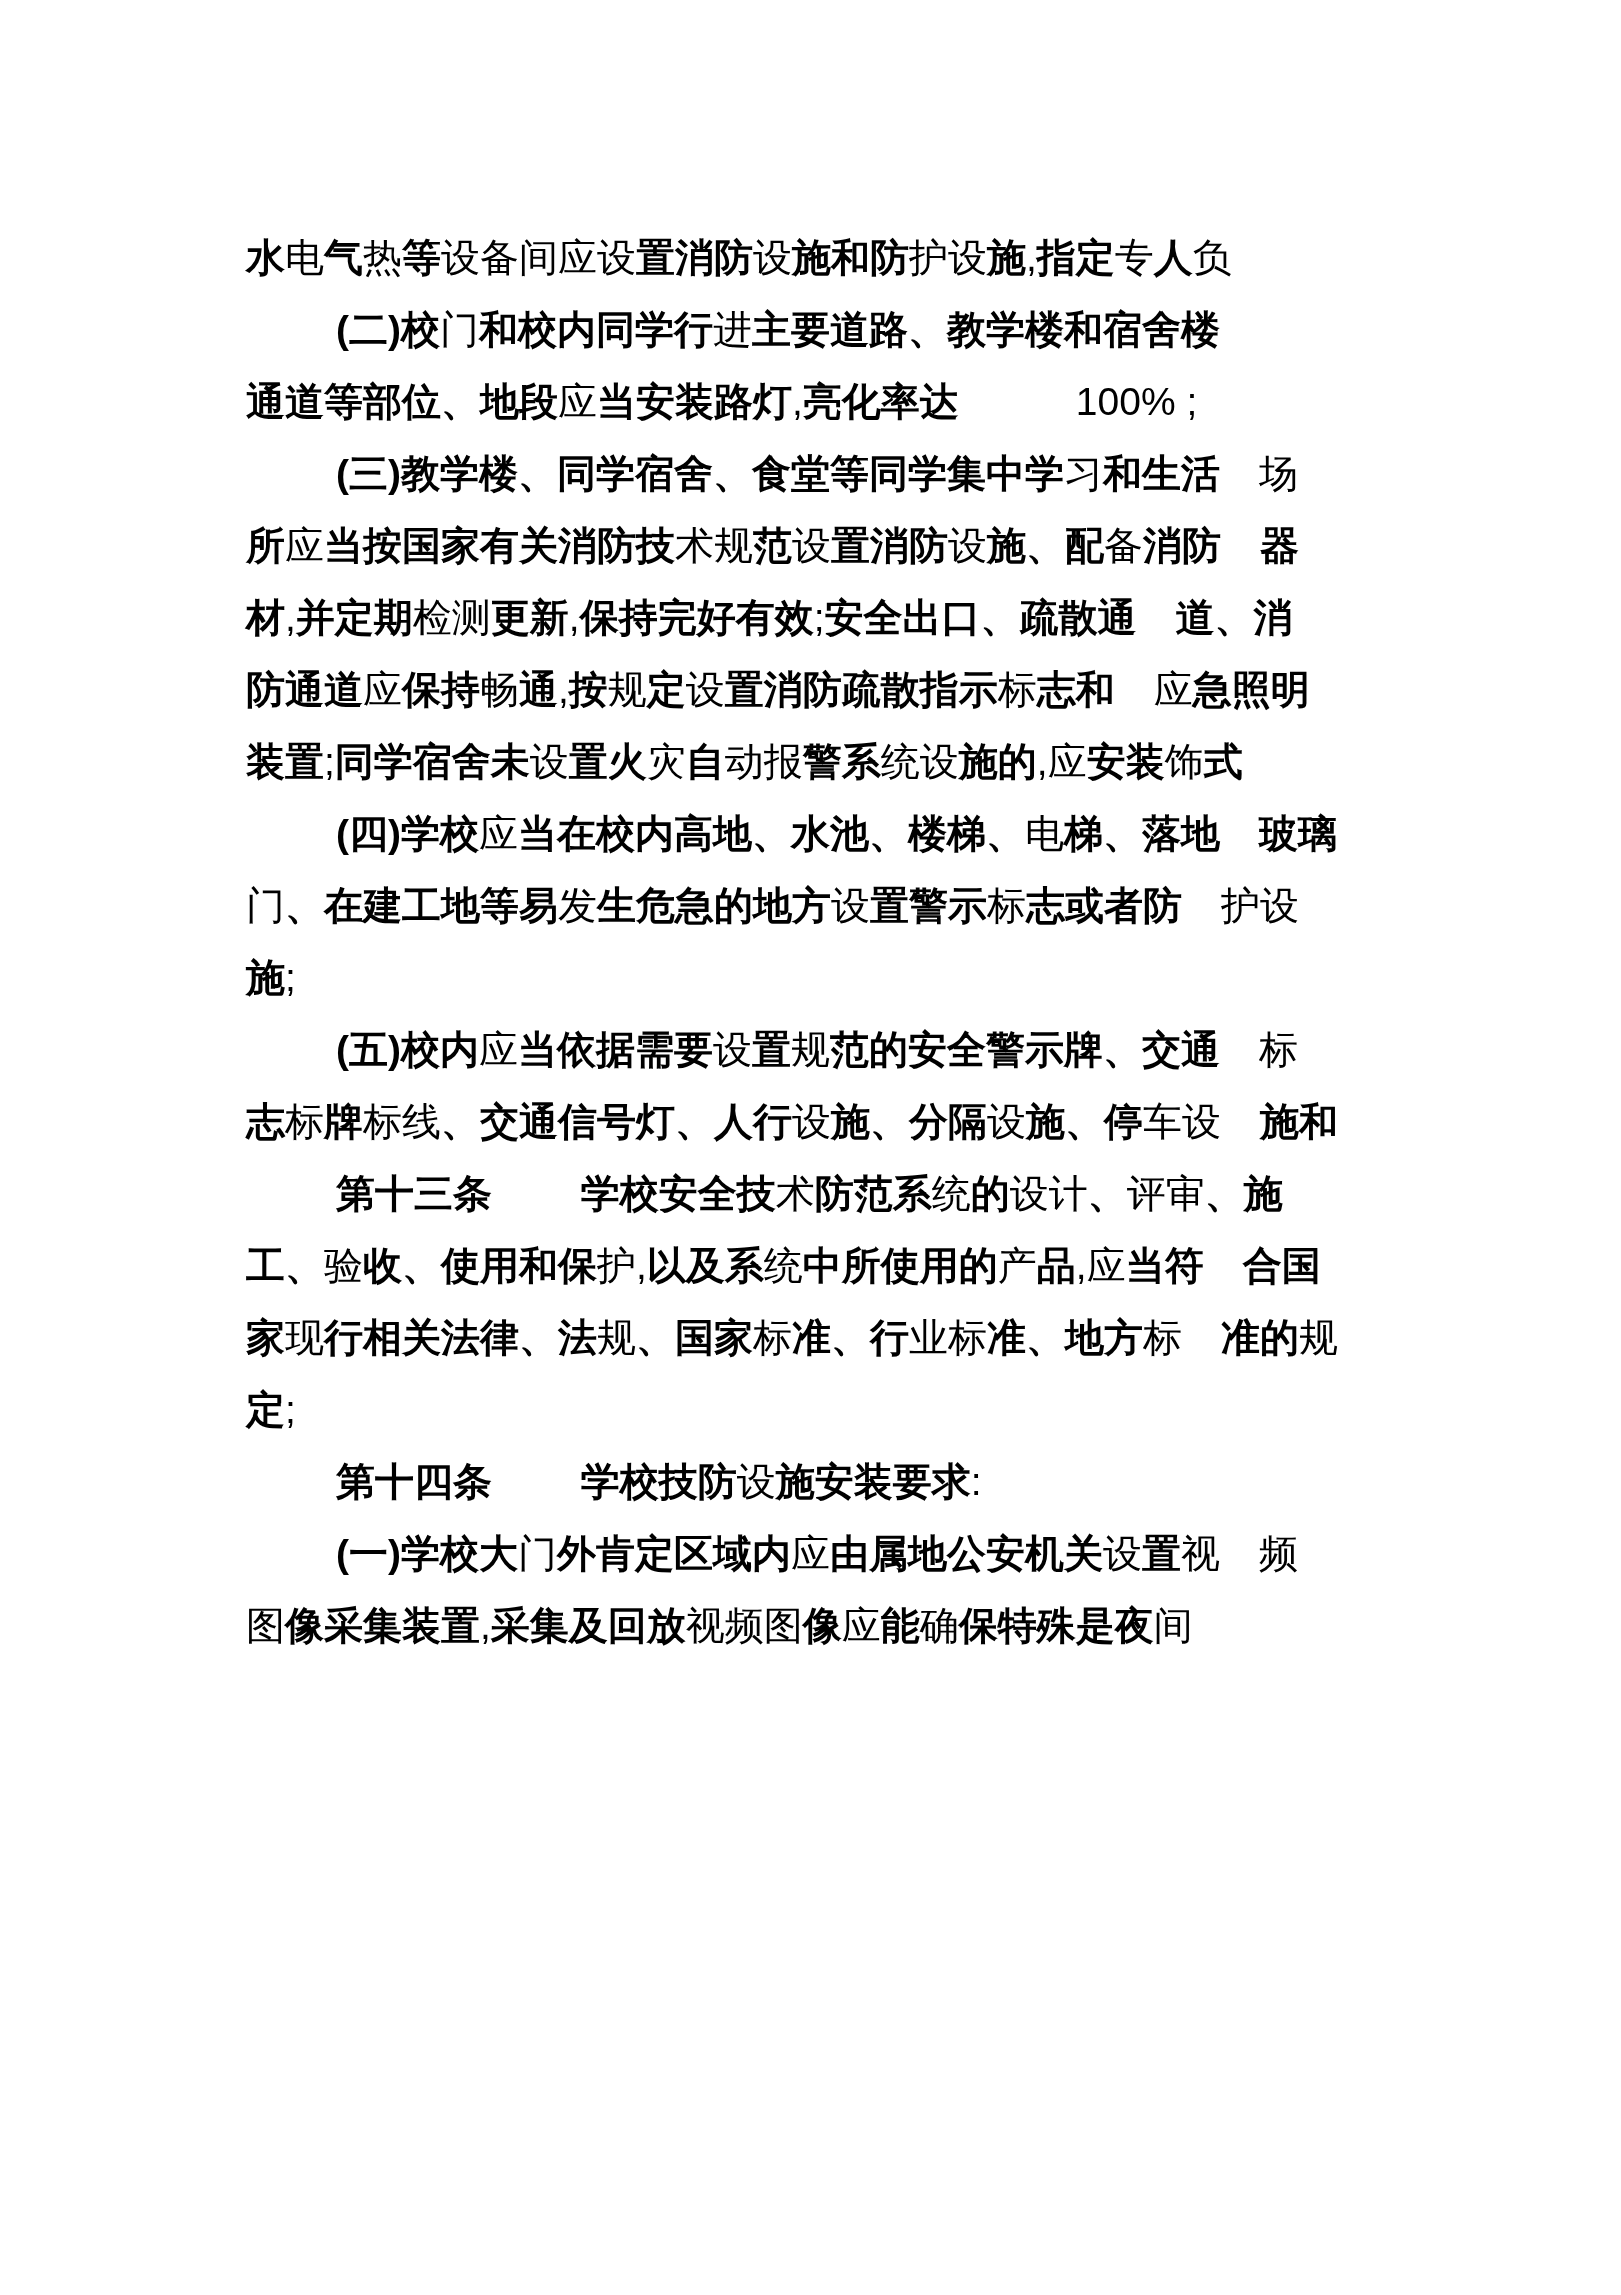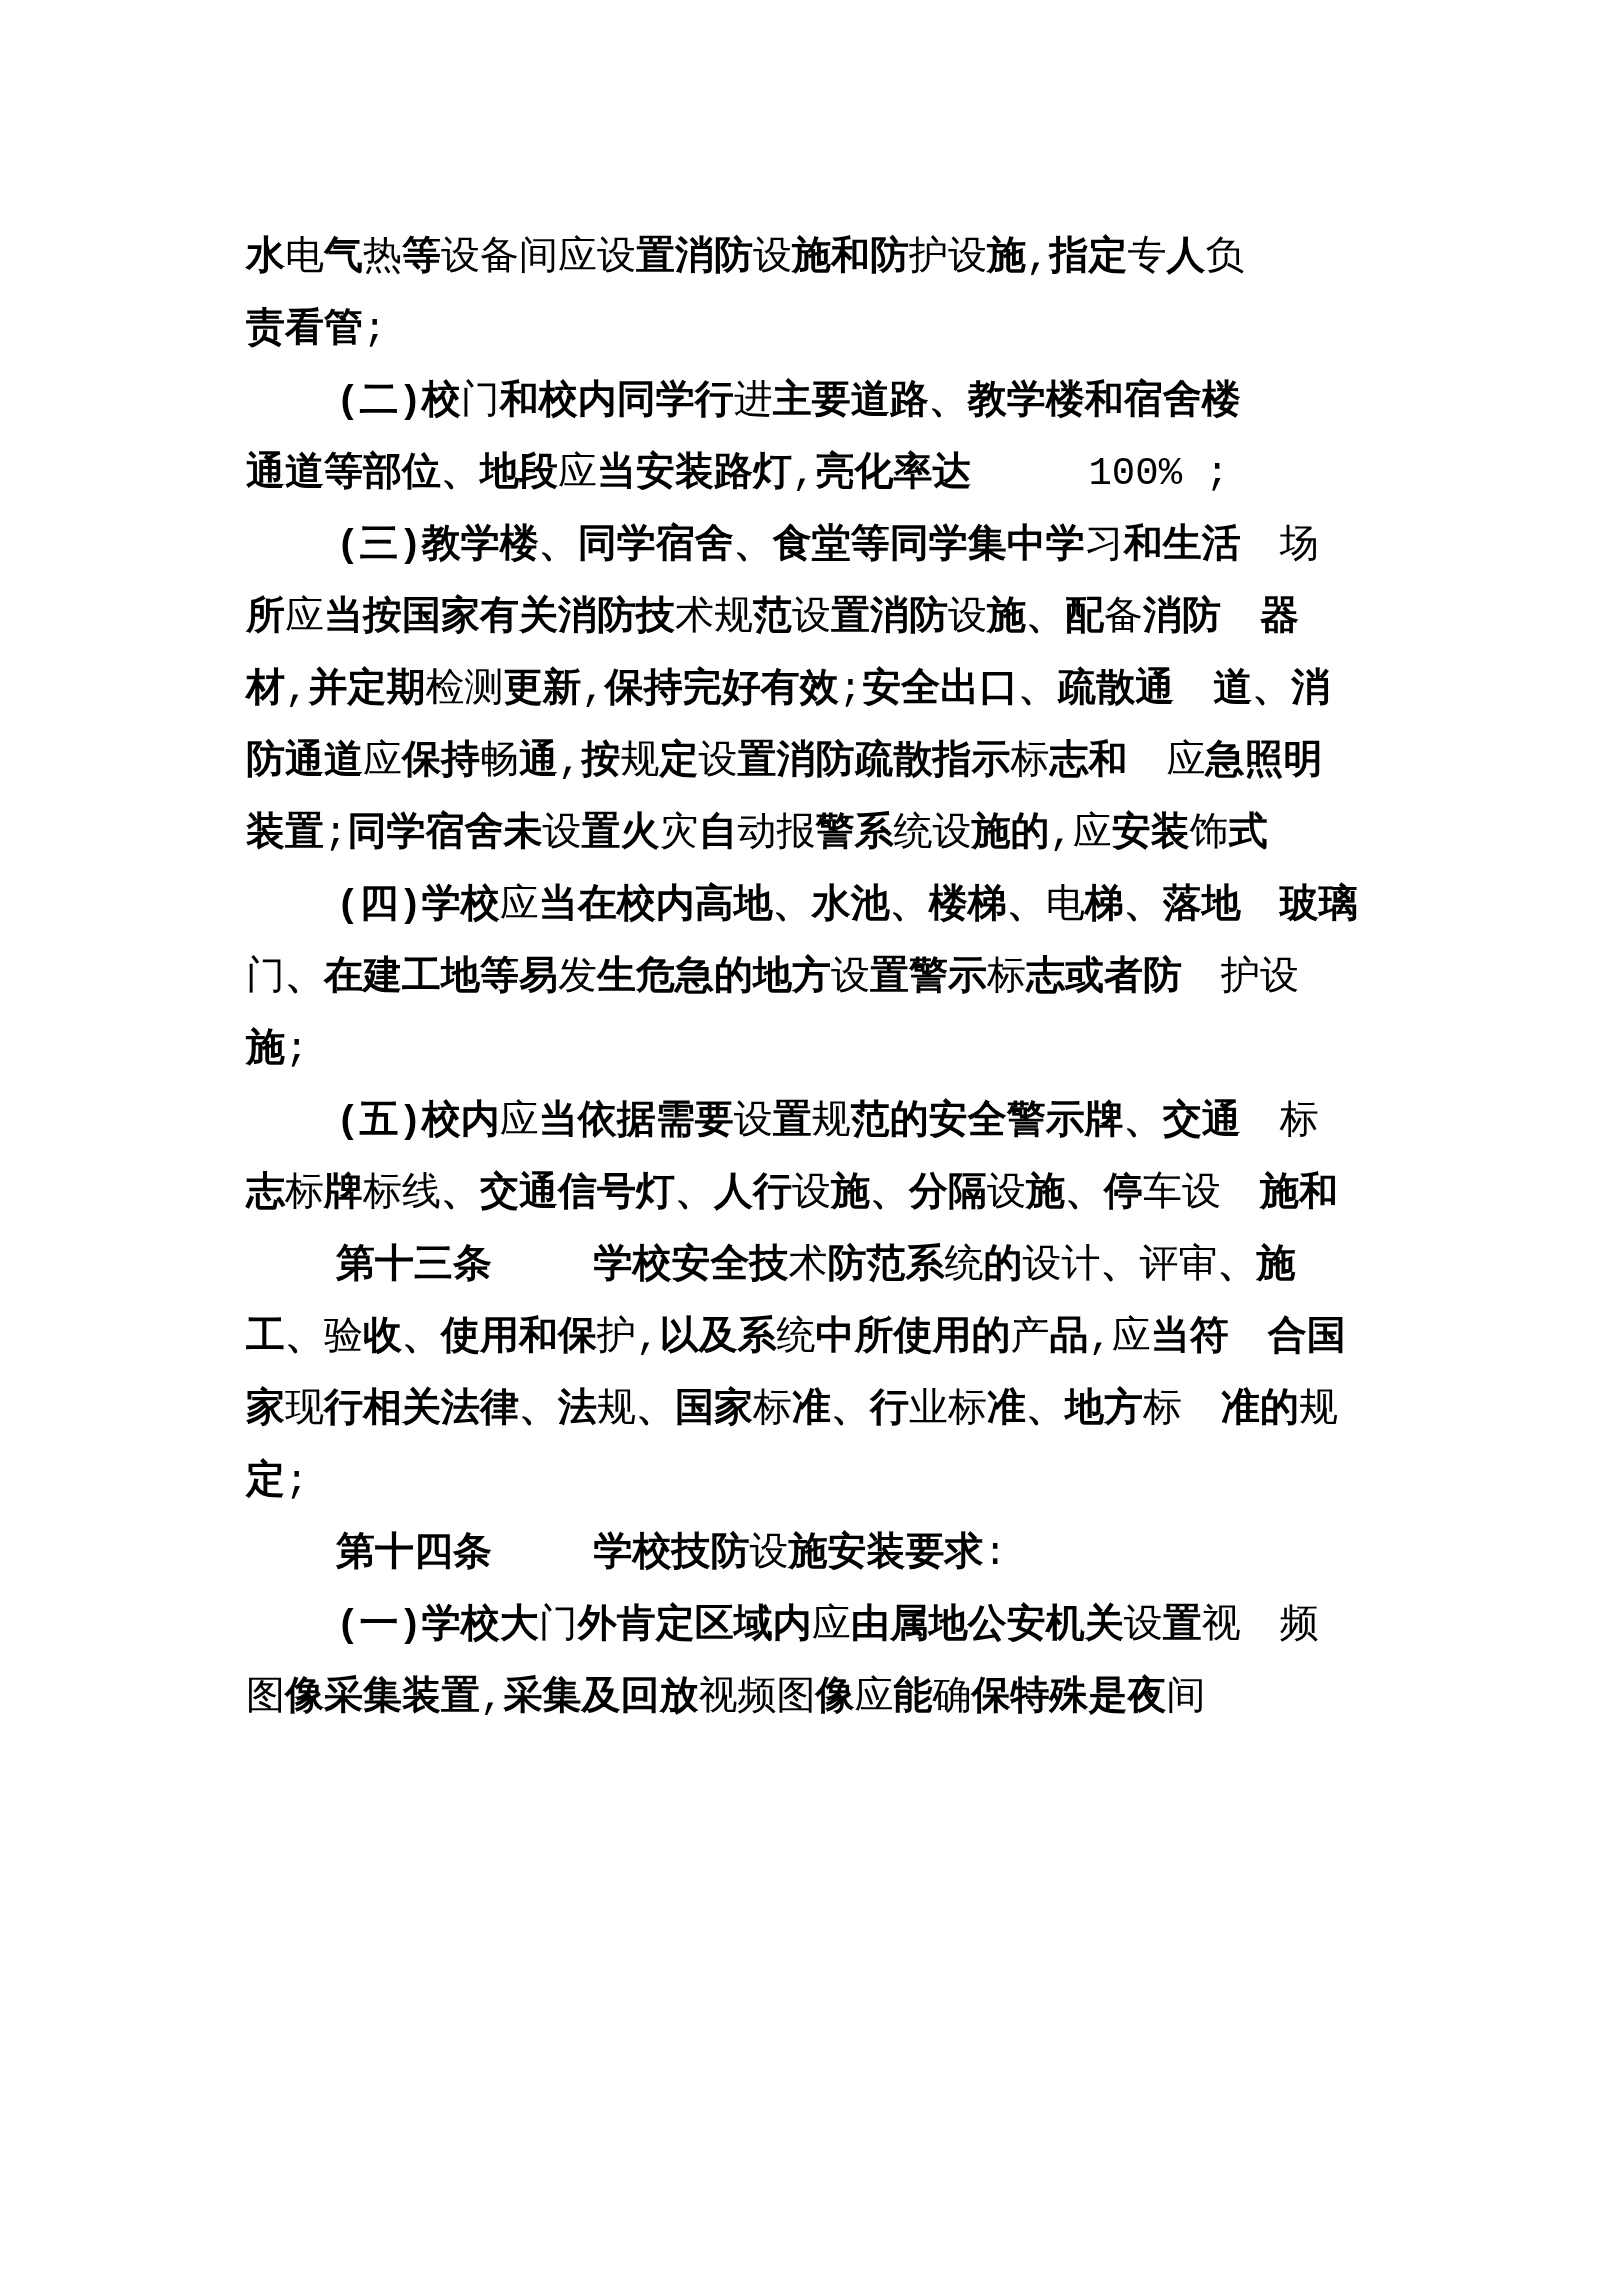--- a/index.html
+++ b/index.html
@@ -23,21 +23,20 @@
     left: 246px;
     right: 0;
   }
   .line {
     height: 72px;
     line-height: 72px;
     font-size: 39px;
     font-weight: 700;
     white-space: pre;
     letter-spacing: 0;
-    font-family: Liberation Mono, monospace;
   }
   
   .line.indent {
     padding-left: 90px;
   }
   
   .line.chapter {
     padding-left: 344px;
     font-size: 41px;
     margin-top: 49px;
@@ -50,21 +49,20 @@
   .line span.t {
     font-weight: 400;
   }
 </style>
 </head>
 <body>
 
 <div class="page" style="background: rgb(255, 255, 255); color: rgb(0, 0, 0);">
   <div class="text-block" id="doc-body">
       <div class="line body"><span>水</span><span class="t">电</span><span>气</span><span class="t">热</span><span>等</span><span class="t">设</span><span class="t">备</span><span class="t">间</span><span class="t">应</span><span class="t">设</span><span>置</span><span>消</span><span>防</span><span class="t">设</span><span>施</span><span>和</span><span>防</span><span class="t">护</span><span class="t">设</span><span>施</span><span class="t">,</span><span>指</span><span>定</span><span class="t">专</span><span>人</span><span class="t">负</span></div>
-      <div class="line body"><span>责</span><span>看</span><span>管</span><span class="t">;</span></div>
       <div class="line indent"><span>(</span><span>二</span><span>)</span><span>校</span><span class="t">门</span><span>和</span><span>校</span><span>内</span><span>同</span><span>学</span><span>行</span><span class="t">进</span><span>主</span><span>要</span><span>道</span><span>路</span><span>、</span><span>教</span><span>学</span><span>楼</span><span>和</span><span>宿</span><span>舍</span><span>楼</span></div>
       <div class="line body"><span>通</span><span>道</span><span>等</span><span>部</span><span>位</span><span>、</span><span>地</span><span>段</span><span class="t">应</span><span>当</span><span>安</span><span>装</span><span>路</span><span>灯</span><span class="t">,</span><span>亮</span><span>化</span><span>率</span><span>达</span><span>　</span><span>　</span><span>　</span><span class="t">1</span><span class="t">0</span><span class="t">0</span><span class="t">%</span><span> </span><span class="t">;</span></div>
       <div class="line indent"><span>(</span><span>三</span><span>)</span><span>教</span><span>学</span><span>楼</span><span>、</span><span>同</span><span>学</span><span>宿</span><span>舍</span><span>、</span><span>食</span><span>堂</span><span>等</span><span>同</span><span>学</span><span>集</span><span>中</span><span>学</span><span class="t">习</span><span>和</span><span>生</span><span>活</span><span>　</span><span class="t">场</span></div>
       <div class="line body"><span>所</span><span class="t">应</span><span>当</span><span>按</span><span>国</span><span>家</span><span>有</span><span>关</span><span>消</span><span>防</span><span>技</span><span class="t">术</span><span class="t">规</span><span>范</span><span class="t">设</span><span>置</span><span>消</span><span>防</span><span class="t">设</span><span>施</span><span>、</span><span>配</span><span class="t">备</span><span>消</span><span>防</span><span>　</span><span>器</span></div>
       <div class="line body"><span>材</span><span class="t">,</span><span>并</span><span>定</span><span>期</span><span class="t">检</span><span class="t">测</span><span>更</span><span>新</span><span class="t">,</span><span>保</span><span>持</span><span>完</span><span>好</span><span>有</span><span>效</span><span class="t">;</span><span>安</span><span>全</span><span>出</span><span>口</span><span>、</span><span>疏</span><span>散</span><span>通</span><span>　</span><span>道</span><span>、</span><span>消</span></div>
       <div class="line body"><span>防</span><span>通</span><span>道</span><span class="t">应</span><span>保</span><span>持</span><span class="t">畅</span><span>通</span><span class="t">,</span><span>按</span><span class="t">规</span><span>定</span><span class="t">设</span><span>置</span><span>消</span><span>防</span><span>疏</span><span>散</span><span>指</span><span>示</span><span class="t">标</span><span>志</span><span>和</span><span>　</span><span class="t">应</span><span>急</span><span>照</span><span>明</span></div>
       <div class="line body"><span>装</span><span>置</span><span class="t">;</span><span>同</span><span>学</span><span>宿</span><span>舍</span><span>未</span><span class="t">设</span><span>置</span><span>火</span><span class="t">灾</span><span>自</span><span class="t">动</span><span class="t">报</span><span>警</span><span>系</span><span class="t">统</span><span class="t">设</span><span>施</span><span>的</span><span class="t">,</span><span class="t">应</span><span>安</span><span>装</span><span class="t">饰</span><span>式</span></div>
       <div class="line indent"><span>(</span><span>四</span><span>)</span><span>学</span><span>校</span><span class="t">应</span><span>当</span><span>在</span><span>校</span><span>内</span><span>高</span><span>地</span><span>、</span><span>水</span><span>池</span><span>、</span><span>楼</span><span>梯</span><span>、</span><span class="t">电</span><span>梯</span><span>、</span><span>落</span><span>地</span><span>　</span><span>玻</span><span>璃</span></div>
       <div class="line body"><span class="t">门</span><span>、</span><span>在</span><span>建</span><span>工</span><span>地</span><span>等</span><span>易</span><span class="t">发</span><span>生</span><span>危</span><span>急</span><span>的</span><span>地</span><span>方</span><span class="t">设</span><span>置</span><span>警</span><span>示</span><span class="t">标</span><span>志</span><span>或</span><span>者</span><span>防</span><span>　</span><span class="t">护</span><span class="t">设</span></div>
       <div class="line body"><span>施</span><span class="t">;</span></div>

